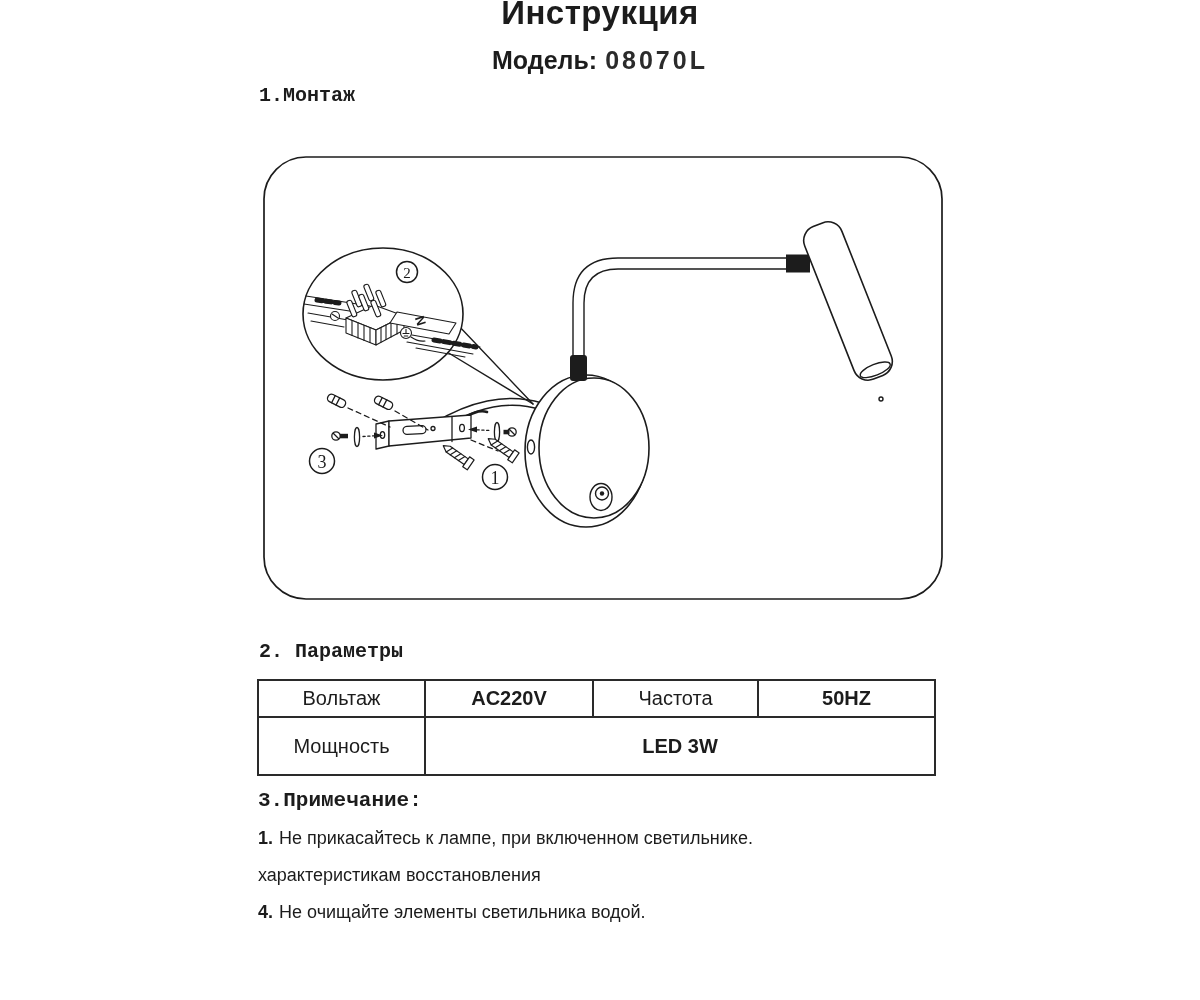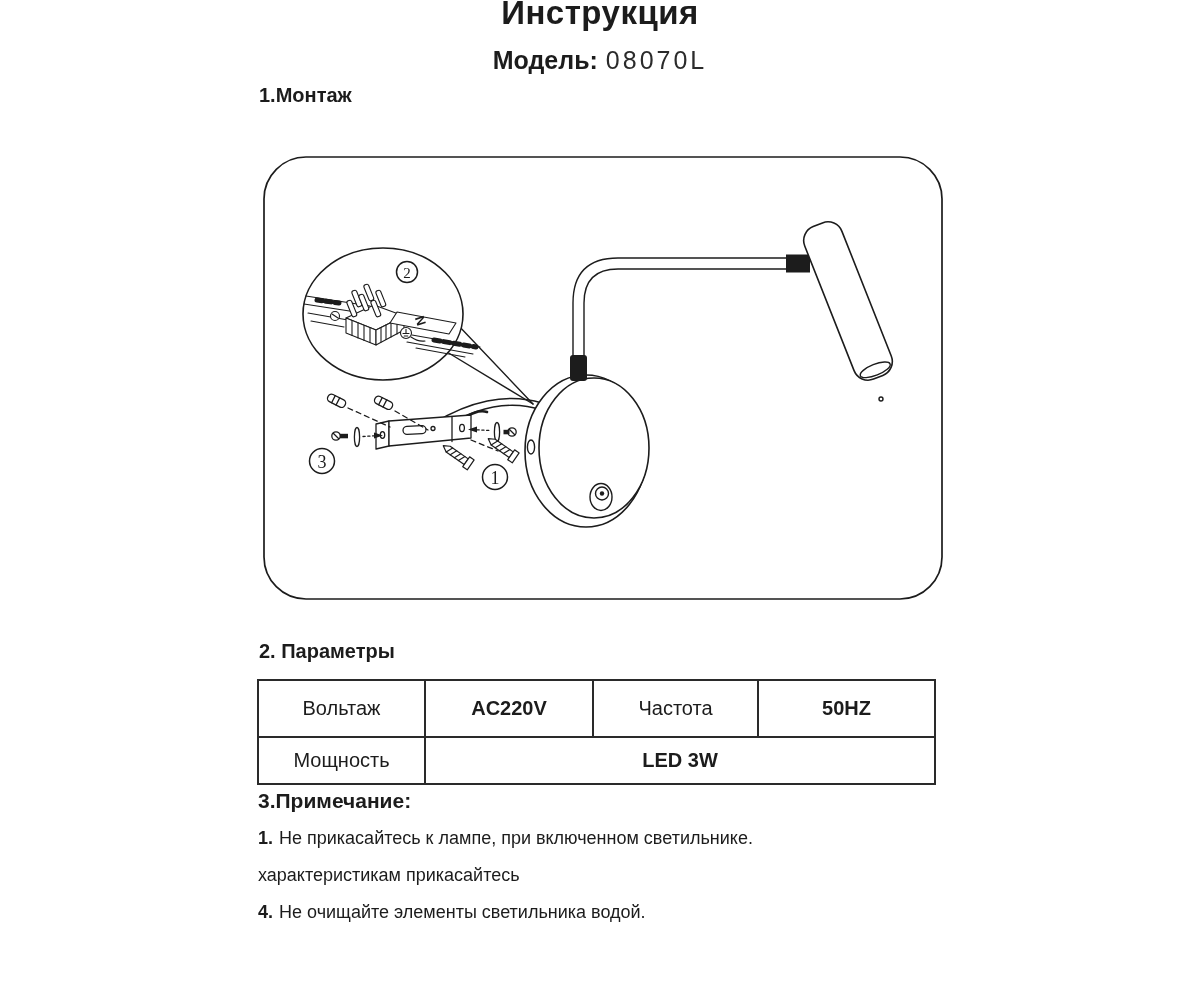--- a/index.html
+++ b/index.html
@@ -9,37 +9,37 @@
   }
   .abs{position:absolute;}
   .page-title{
     top:-6px;left:0;width:1200px;text-align:center;
     font-size:33px;font-weight:700;letter-spacing:0.5px;
   }
   .model-line{
     top:46px;left:0;width:1200px;text-align:center;font-size:25px;
   }
   .model-label{font-weight:700;}
-  .model-value{font-weight:400;letter-spacing:3px;color:#2b2b2b;margin-left:8px;}
-  .sec-heading{font-weight:700;font-size:20px;}
+  .model-value{font-weight:700;letter-spacing:3px;color:#2b2b2b;margin-left:8px;}
+  .sec-heading{font-weight:700;font-size:20px;font-family:Liberation Mono, monospace;}
   #sec-montage{top:84px;left:259px;}
   #sec-params{top:640px;left:259px;}
   #sec-notes{top:789px;left:258px;font-size:21px;text-align:right;}
   #diagram-wrap{top:0;left:0;width:1200px;height:640px;}
   
   #params-table{
     top:679px;left:257px;border-collapse:collapse;table-layout:fixed;
   }
   #params-table td{
     border:2px solid #2a2a2a;text-align:center;vertical-align:middle;
     font-size:20px;padding:0;
   }
   #params-table .val{font-weight:700;}
-  #params-table .r1{height:57px;}
-  #params-table .r2{height:47px;}
+  #params-table .r1{height:37px;}
+  #params-table .r2{height:58px;}
   td.power-label{vertical-align:bottom;padding-bottom:2px;}
   td.power-value{text-align:left;padding-left:42px;vertical-align:middle;}
   
   #notes-block{top:824px;left:258px;width:690px;font-size:18px;line-height:29px;}
   .note{margin-bottom:8px;}
   .note-num{font-weight:700;margin-right:6px;}
 </style>
 </head>
 <body>
 
@@ -258,19 +258,19 @@
 <div class="abs sec-heading" id="sec-notes">3.Примечание:</div>
 
 <div class="abs" id="notes-block">
   <div class="note">
     <div><span class="note-num">1.</span><span>Не прикасайтесь к лампе, при включенном светильнике.</span></div>
     <div></div>
   </div>
   <div class="note">
   </div>
   <div class="note">
-    <div>характеристикам прикасайтесь</div>
+    <div>характеристикам восстановления</div>
   </div>
   <div class="note">
     <div><span class="note-num">4.</span><span>Не очищайте элементы светильника водой.</span></div>
     <div></div>
   </div>
 </div>
 
 </body></html>

